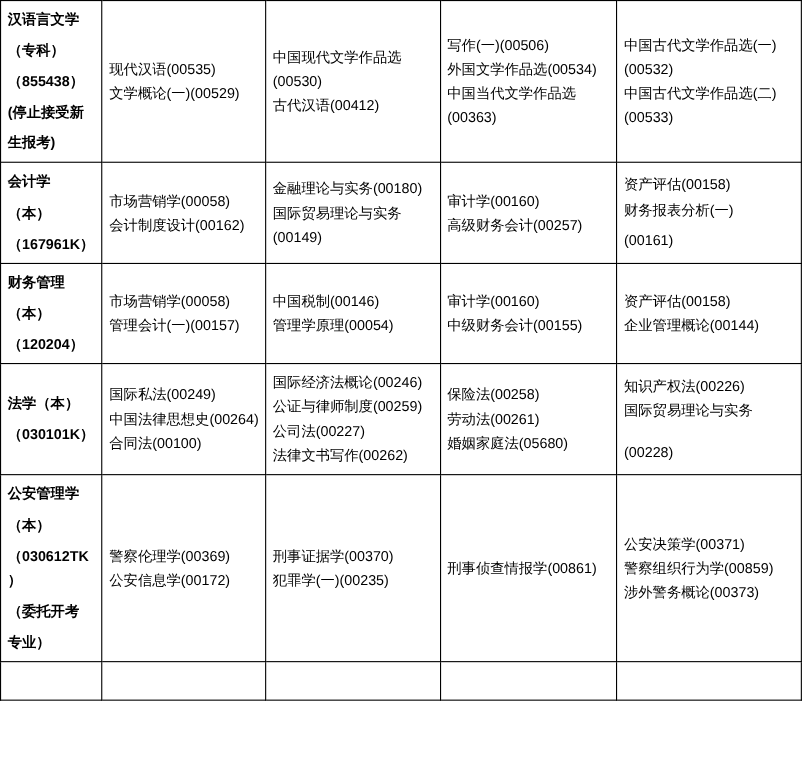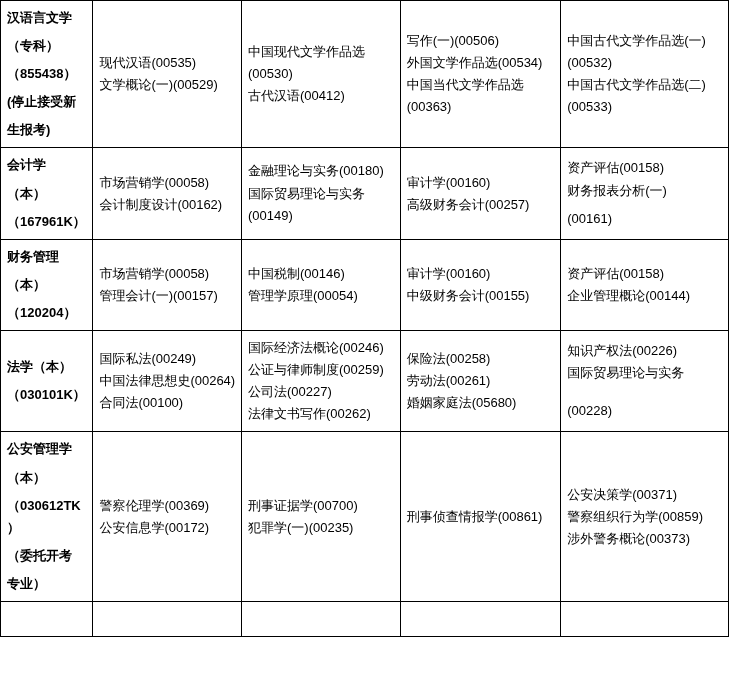--- a/index.html
+++ b/index.html
@@ -182,21 +182,21 @@
           <span class="line">（本）</span>
           <span class="line">（030612TK）</span>
           <span class="line">（委托开考</span>
           <span class="line">专业）</span>
         </td>
         <td>
           <span class="line">警察伦理学(00369)</span>
           <span class="line">公安信息学(00172)</span>
         </td>
         <td>
-          <span class="line">刑事证据学(00700)</span>
+          <span class="line">刑事证据学(00370)</span>
           <span class="line">犯罪学(一)(00235)</span>
         </td>
         <td>
           <span class="line">刑事侦查情报学(00861)</span>
         </td>
         <td>
           <span class="line">公安决策学(00371)</span>
           <span class="line">警察组织行为学(00859)</span>
           <span class="line">涉外警务概论(00373)</span>
         </td>

